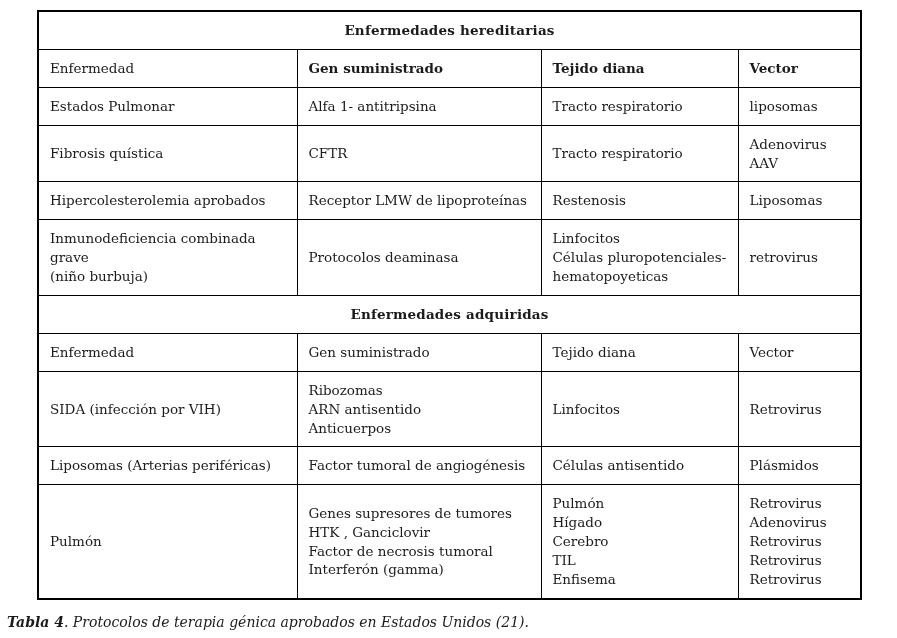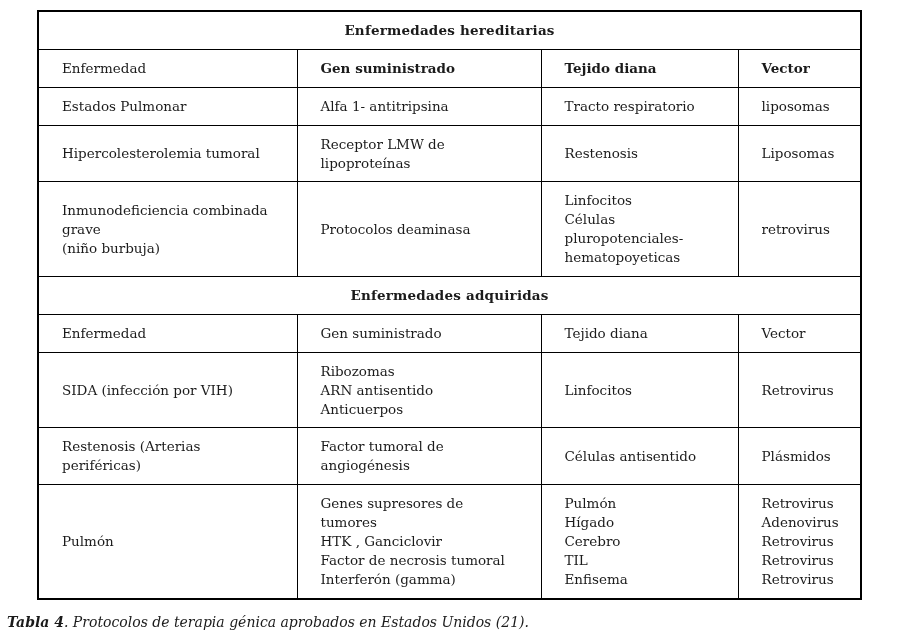--- a/index.html
+++ b/index.html
@@ -20,21 +20,21 @@
     width: 823px;
     table-layout: fixed;
     border: 2px solid #000;
   }
   col.c1 { width: 259px; }
   col.c2 { width: 244px; }
   col.c3 { width: 197px; }
   col.c4 { width: 123px; }
   table.gt td {
     border: 1px solid #000;
-    padding: 9px 23px;
+    padding: 9px 11px;
     font-size: 13.5px;
     line-height: 1.4;
     vertical-align: middle;
     white-space: pre-line;
     overflow: hidden;
   }
   td.section-title {
     text-align: center;
     font-weight: bold;
     font-size: 14.5px;
@@ -73,21 +73,28 @@
         <td class="b">Tejido diana</td>
         <td class="b">Vector</td>
       </tr>
       <tr>
         <td>Estados Pulmonar</td>
         <td>Alfa 1- antitripsina</td>
         <td>Tracto respiratorio</td>
         <td>liposomas</td>
       </tr>
       <tr>
-        <td>Hipercolesterolemia tumoral</td>
+        <td>Fibrosis quística</td>
+        <td>CFTR</td>
+        <td>Tracto respiratorio</td>
+        <td>Adenovirus
+AAV</td>
+      </tr>
+      <tr>
+        <td>Hipercolesterolemia aprobados</td>
         <td>Receptor LMW de lipoproteínas</td>
         <td>Restenosis</td>
         <td>Liposomas</td>
       </tr>
       <tr>
         <td>Inmunodeficiencia combinada grave
 (niño burbuja)</td>
         <td>Protocolos deaminasa</td>
         <td>Linfocitos
 Células pluropotenciales-
@@ -106,21 +113,21 @@
       </tr>
       <tr>
         <td>SIDA (infección por VIH)</td>
         <td>Ribozomas
 ARN antisentido
 Anticuerpos</td>
         <td>Linfocitos</td>
         <td>Retrovirus</td>
       </tr>
       <tr>
-        <td>Restenosis (Arterias periféricas)</td>
+        <td>Liposomas (Arterias periféricas)</td>
         <td>Factor tumoral de angiogénesis</td>
         <td>Células antisentido</td>
         <td>Plásmidos</td>
       </tr>
       <tr>
         <td>Pulmón</td>
         <td>Genes supresores de tumores
 HTK , Ganciclovir
 Factor de necrosis tumoral
 Interferón (gamma)</td>

